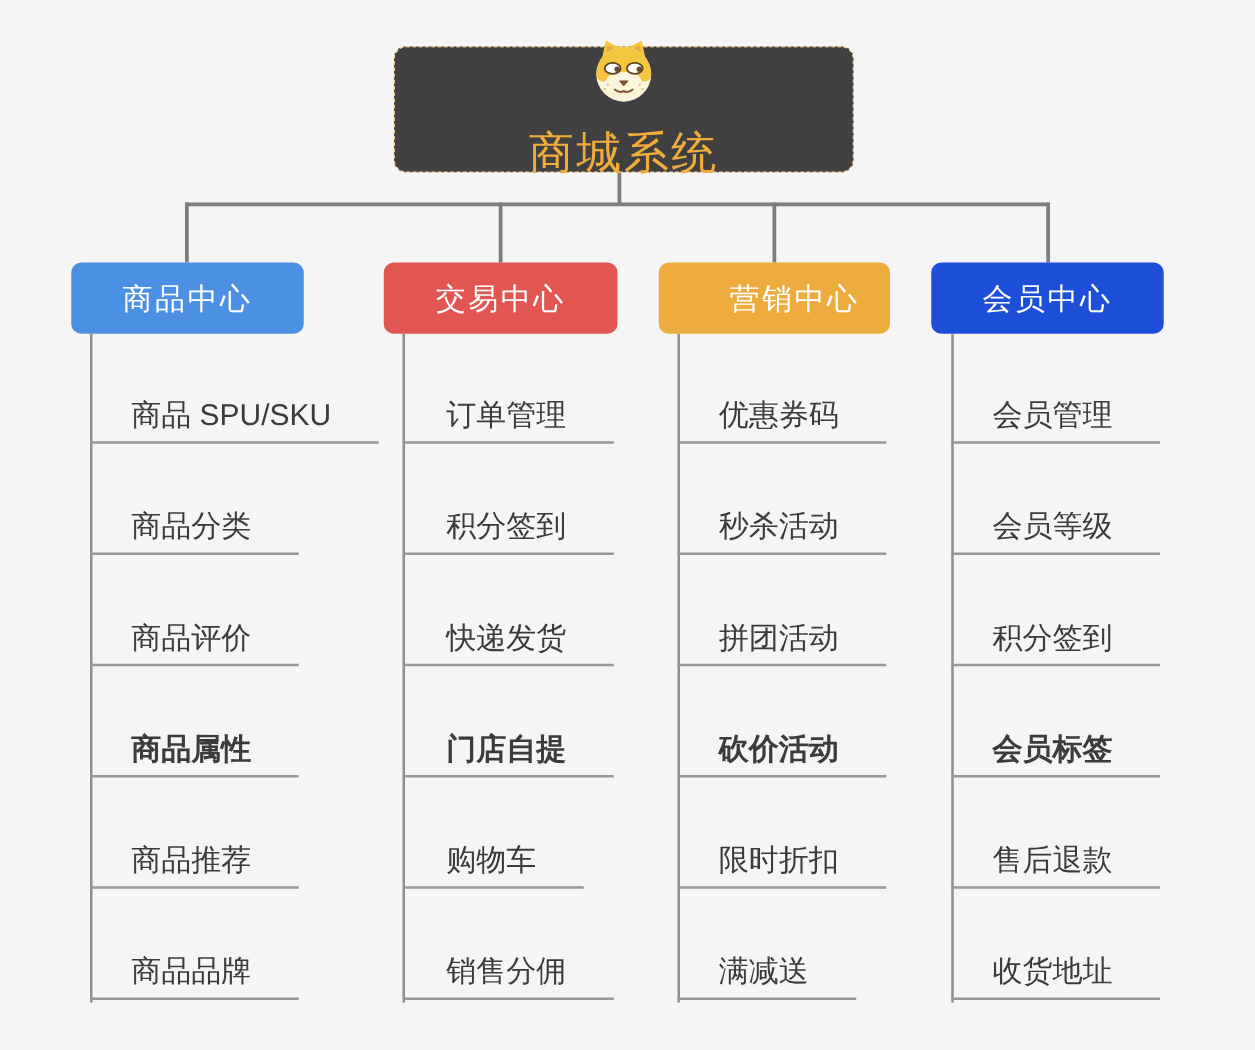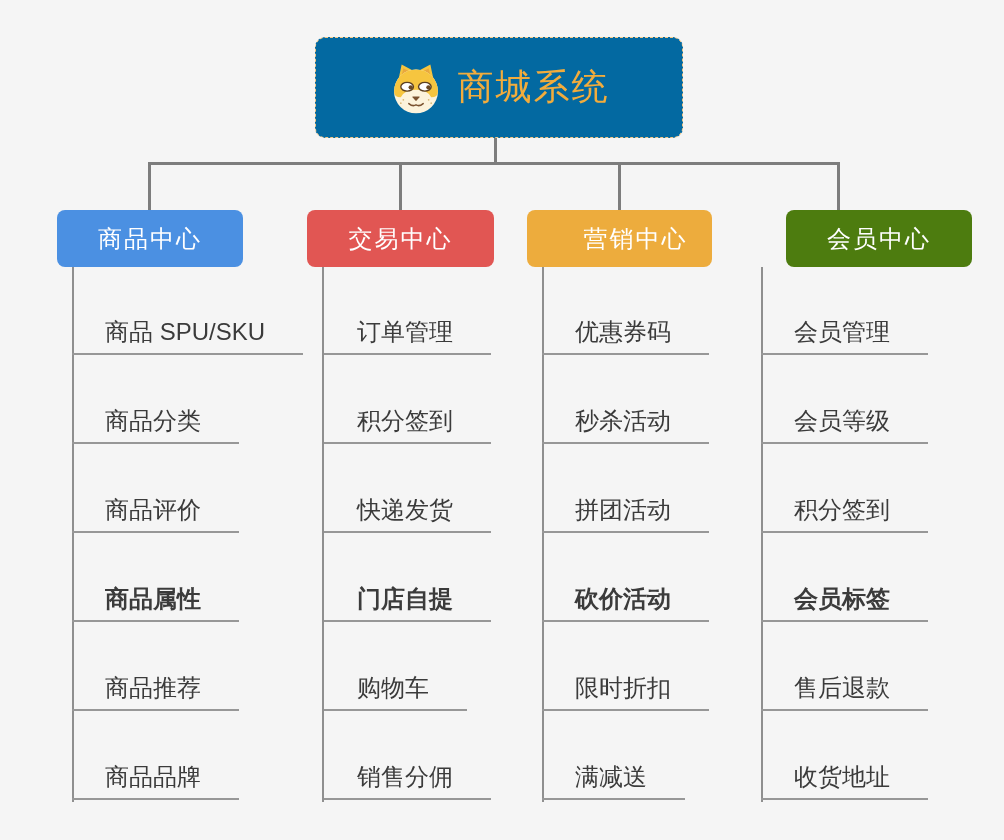--- a/index.html
+++ b/index.html
@@ -8,25 +8,26 @@
 
   .canvas {
     position:relative; width:1004px; height:840px;
     background: var(--background, #F5F5F5);
     overflow:hidden;
   }
 
   
   .root-node {
     position:absolute; left:315px; top:37px; width:368px; height:101px;
-    background:#0369a1;
+    background:#404040;
     border:1px dashed var(--root_border, #F2C887);
     border-radius:10px;
     display:flex; align-items:center; justify-content:center; gap:15px;
     cursor:default;
+    flex-direction:column;
   }
   .root-node .root-label {
     font-size:36px; letter-spacing:2px;
     color: var(--root_accent, #F2AC3C);
   }
 
   
   .cline { position:absolute; background: var(--connector, #7D7D7D); }
   .root-stub  { left:494px; top:138px; width:3px; height:26px; }
   .trunk-h    { left:148px; top:162px; width:691px; height:3px; }
@@ -114,21 +115,21 @@
 
   <div class="branch-box bb-1" style="background-color: rgb(75, 144, 226); justify-content: center;">
     <span>商品中心</span>
   </div>
   <div class="branch-box bb-2" style="background-color: rgb(225, 86, 83);">
     <span>交易中心</span>
   </div>
   <div class="branch-box bb-3" style="background-color: rgb(237, 172, 61);">
     <span>营销中心</span>
   </div>
-  <div class="branch-box bb-4" style="background-color: #4d7c0f; margin-left: 41px;">
+  <div class="branch-box bb-4" style="background-color: #1d4ed8;">
     <span>会员中心</span>
   </div>
 
   <div class="leaf lc-1 lr-0">
       <span>商品 SPU/SKU</span>
     </div>
   <div class="leaf lc-1 lr-1">
       <span>商品分类</span>
     </div>
   <div class="leaf lc-1 lr-2">

